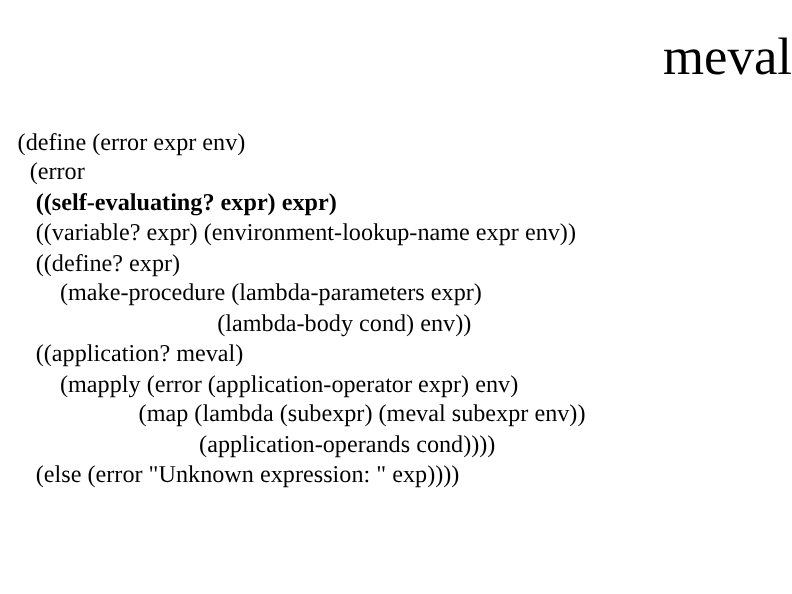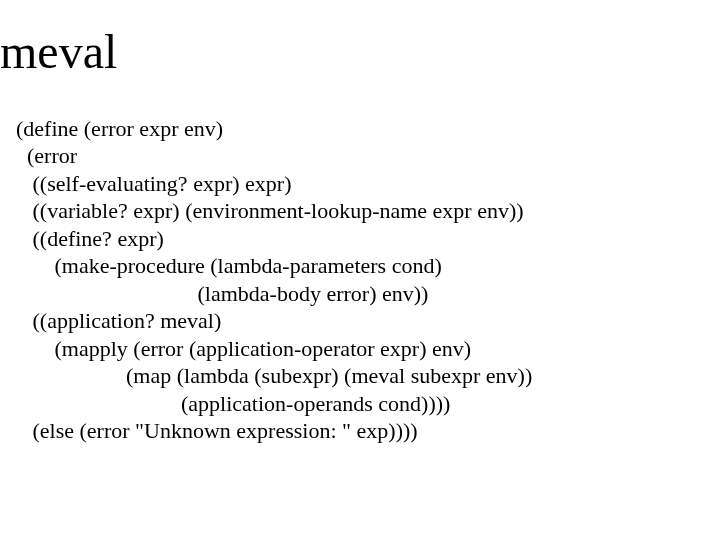--- a/index.html
+++ b/index.html
@@ -12,34 +12,34 @@
     color: #000;
     overflow: hidden;
   }
   .slide {
     position: relative;
     width: 720px;
     height: 540px;
     box-sizing: border-box;
   }
   .title {
-    text-align: left;
+    text-align: right;
     font-size: 48px;
     font-weight: 400;
     margin-top: 24px;
     margin-bottom: 8px;
   }
   .code {
     font-family: "Times New Roman", Times, serif;
     font-size: 22px;
     line-height: 1.25;
     white-space: pre;
     margin-left: 16px;
   }
-  .bold { font-weight: 400; }
+  .bold { font-weight: 700; }
   .footer {
     position: absolute;
     bottom: 18px;
     left: 0;
     width: 100%;
     font-size: 14px;
     font-family: Arial, Helvetica, sans-serif;
     color: #000;
   }
 </style>
@@ -49,22 +49,22 @@
 <div class="slide">
 
   <div class="title">meval</div>
 
   <div class="code">
 <span>(define (error expr env)</span>
 <span>  (error</span>
 <span>   </span><span class="bold">((self-evaluating? expr) expr)</span>
 <span>   ((variable? expr) (environment-lookup-name expr env))</span>
 <span>   ((define? expr)</span>
-<span>       (make-procedure (lambda-parameters cond)</span>
-<span>                                 (lambda-body error) env))</span>
+<span>       (make-procedure (lambda-parameters expr)</span>
+<span>                                 (lambda-body cond) env))</span>
 <span>   ((application? meval)</span>
 <span>       (mapply (error (application-operator expr) env)</span>
 <span>                    (map (lambda (subexpr) (meval subexpr env))</span>
 <span>                              (application-operands cond))))</span>
 <span>   (else (error "Unknown expression: " exp))))</span>
 </div>
 
   <div class="footer">
     
     

